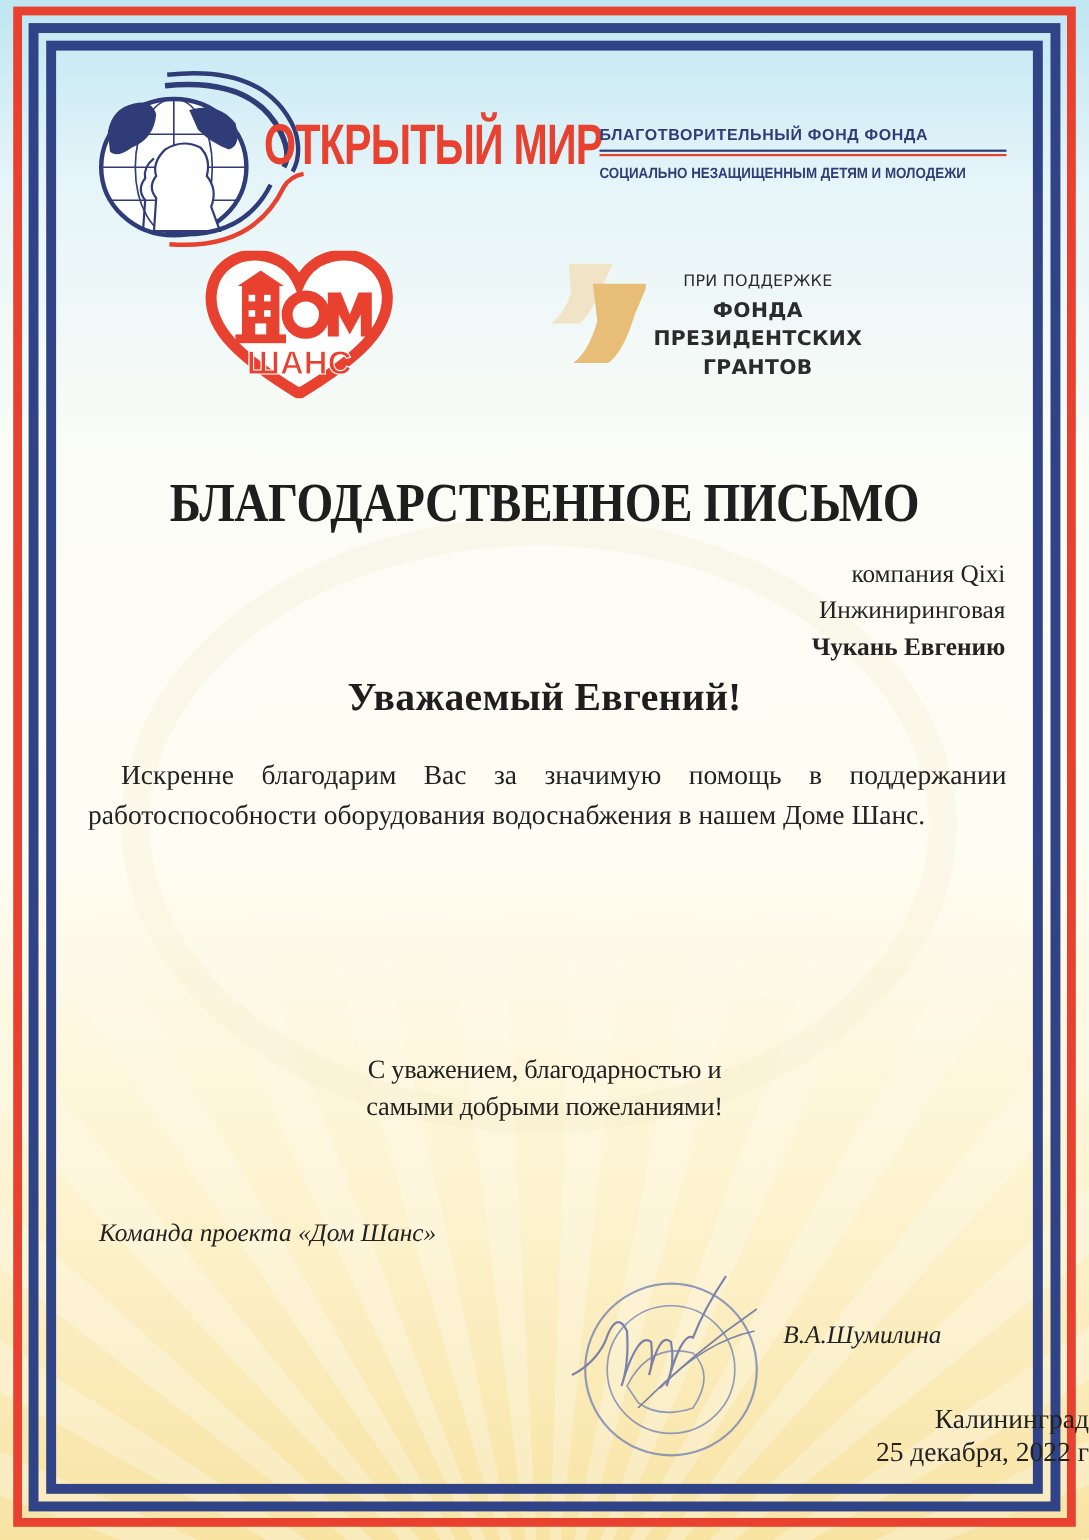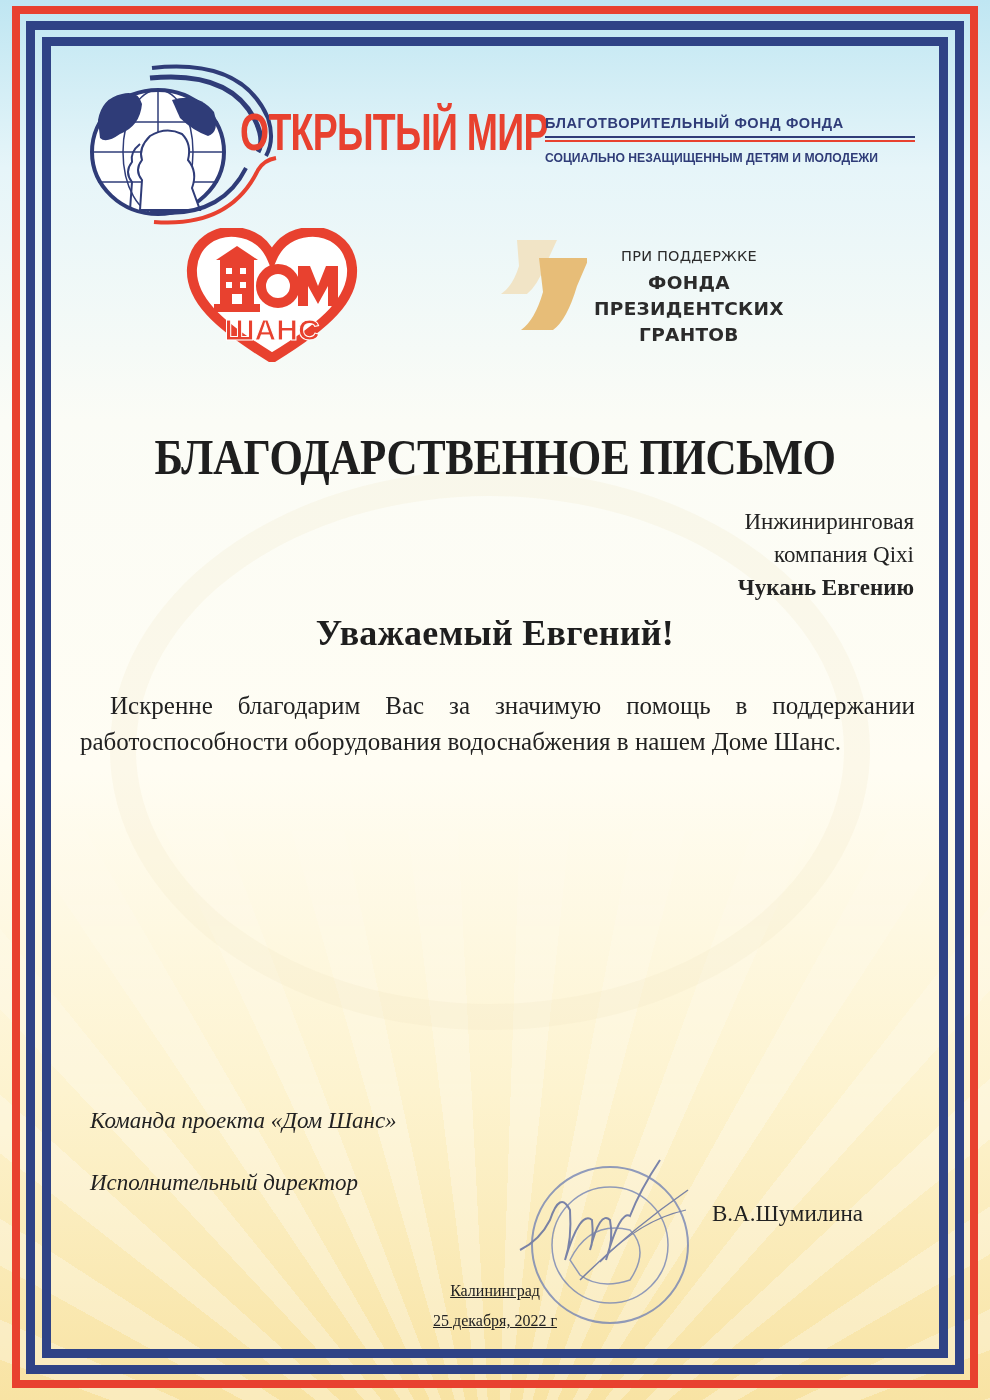--- a/index.html
+++ b/index.html
@@ -57,24 +57,24 @@
   .salutation { position:absolute; left:0; right:0; top:612px; text-align:center; font-size:36px; font-weight:bold; color:#1e1e1e; letter-spacing:0.3px; }
 
   .body { position:absolute; left:80px; width:835px; top:688px; font-size:25px; line-height:36px; color:#222; text-align:justify; }
   .body p { margin:0; text-indent:30px; }
   .body p.p2 { text-indent:58px; }
 
   .closing { position:absolute; left:0; right:0; top:956px; text-align:center; font-size:24px; line-height:34px; color:#222; letter-spacing:-0.3px; }
 
   .team { position:absolute; left:90px; top:1108px; font-style:italic; font-size:23px; color:#222; }
   .director { position:absolute; left:90px; top:1166px; font-style:italic; font-size:23px; line-height:34px; color:#222; }
-  .signer { position:absolute; left:682px; top:1201px; font-size:23px; color:#222;padding-left:30px; }
+  .signer { position:absolute; left:682px; top:1201px; font-style:italic; font-size:23px; color:#222;padding-left:30px; }
 
   .stamp { position:absolute; left:510px; top:1150px; width:180px; height:180px; opacity:0.75; }
-  .city { position:absolute; left:0; right:0; top:1276px; text-align:center; font-size:16px; line-height:30px; color:#222;text-decoration:underline; }
+  .city { position:absolute; left:0; right:0; top:1276px; text-align:right; font-size:25px; line-height:30px; color:#222; }
 </style>
 </head>
 <body>
 
 <div class="page">
   <div class="rays"></div>
   <div class="watermark"></div>
 
   <div class="frame red"></div>
   <div class="frame navy1"></div>
@@ -128,36 +128,39 @@
   <div class="grants-text">
     <div class="small">ПРИ ПОДДЕРЖКЕ</div>
     <div class="big">ФОНДА</div>
     <div class="big">ПРЕЗИДЕНТСКИХ</div>
     <div class="big">ГРАНТОВ</div>
   </div>
 
   <div class="title">БЛАГОДАРСТВЕННОЕ ПИСЬМО</div>
 
   <div class="recipient">
+    <div>компания Qixi</div>
     <div>Инжиниринговая</div>
-    <div>компания Qixi</div>
     <div class="bold">Чукань Евгению</div>
   </div>
 
   <div class="salutation">Уважаемый Евгений!</div>
 
   <div class="body">
     <p>Искренне благодарим Вас за значимую помощь в поддержании работоспособности оборудования водоснабжения в нашем Доме Шанс.</p>
   </div>
 
+  <div class="closing">
+    <div>С уважением, благодарностью и</div>
+    <div>самыми добрыми пожеланиями!</div>
+  </div>
 
   <div class="team">Команда проекта «Дом Шанс»</div>
 
   <div class="director">
-    <div>Исполнительный директор</div>
   </div>
 
   <svg class="stamp" viewBox="0 0 180 180">
     <circle cx="100" cy="95" r="78" fill="none" stroke="#6d7eb3" stroke-width="2"></circle>
     <circle cx="100" cy="95" r="58" fill="none" stroke="#6d7eb3" stroke-width="1.5"></circle>
     <path d="M60 110 Q80 70 120 80 Q140 100 120 130 Q90 140 70 125 Z" fill="none" stroke="#6d7eb3" stroke-width="1.5"></path>
     <g>
       <path d="M10 100 Q30 90 40 70 Q50 40 60 60 Q62 90 55 110 Q70 60 82 70 Q84 90 80 100 Q90 60 100 70 Q104 90 96 110 Q110 60 120 66 Q130 40 150 10" fill="none" stroke="#4f5f9c" stroke-width="2"></path>
       <path d="M70 130 Q120 80 178 40" fill="none" stroke="#4f5f9c" stroke-width="1.5"></path>
       <path d="M90 112 Q130 70 176 60" fill="none" stroke="#4f5f9c" stroke-width="1.2"></path>

